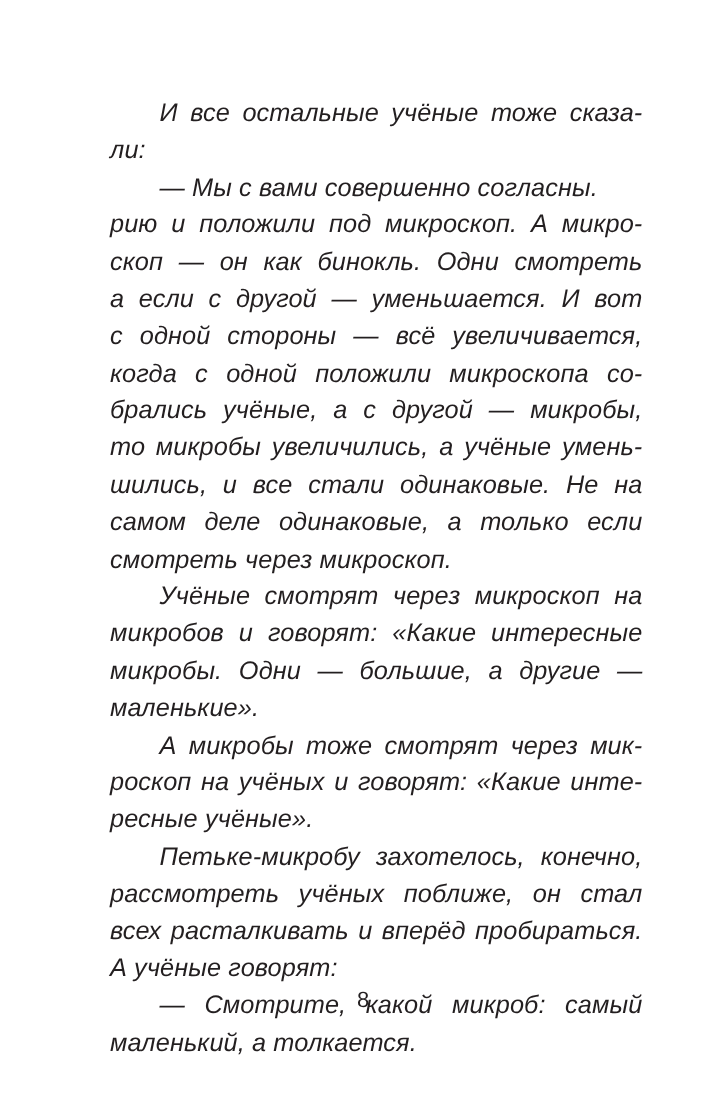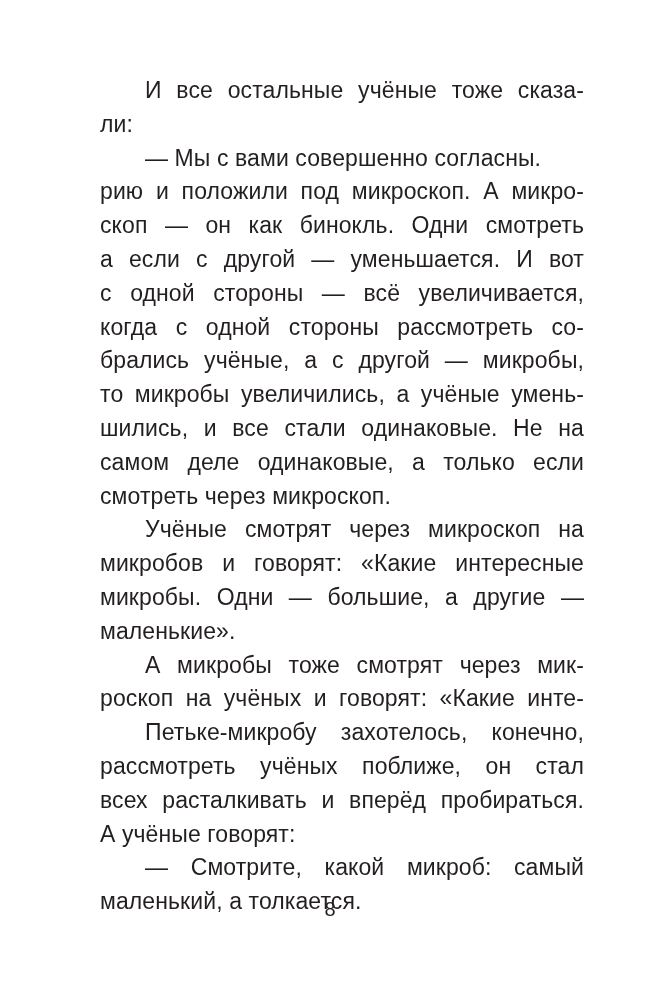--- a/index.html
+++ b/index.html
@@ -7,22 +7,23 @@
     width: 660px; height: 1001px;
     background: #ffffff;
     position: relative;
     overflow: hidden;
     font-family: "Liberation Sans", "DejaVu Sans", sans-serif;
     color: #231f20;
   }
   .page {
     position: absolute;
     left: 100px;
-    top: 74px;
+    top: 86px;
     width: 484px;
+    font-style: italic;
   }
   .line {
     height: 33.8px;
     line-height: 33.8px;
     font-size: 23px;
     white-space: nowrap;
     text-align: justify;
     text-align-last: justify;
     letter-spacing: 0.1px;
   }
@@ -41,32 +42,33 @@
 <body>
 
 <div class="page" id="page-body">
     <div class="line indent">И все остальные учёные тоже сказа-</div>
     <div class="line last">ли:</div>
     <div class="line indent last">— Мы с вами совершенно согласны.</div>
     <div class="line">рию и положили под микроскоп. А микро-</div>
     <div class="line">скоп — он как бинокль. Одни смотреть</div>
     <div class="line">а если с другой — уменьшается. И вот</div>
     <div class="line">с одной стороны — всё увеличивается,</div>
-    <div class="line">когда с одной стороны рассмотреть со-</div>
+    <div class="line">когда с одной положили микроскопа со-</div>
     <div class="line">брались учёные, а с другой — микробы,</div>
     <div class="line">то микробы увеличились, а учёные умень-</div>
     <div class="line">шились, и все стали одинаковые. Не на</div>
     <div class="line">самом деле одинаковые, а только если</div>
     <div class="line last">смотреть через микроскоп.</div>
     <div class="line indent">Учёные смотрят через микроскоп на</div>
     <div class="line">микробов и говорят: «Какие интересные</div>
     <div class="line">микробы. Одни — большие, а другие —</div>
     <div class="line last">маленькие».</div>
     <div class="line indent">А микробы тоже смотрят через мик-</div>
     <div class="line">роскоп на учёных и говорят: «Какие инте-</div>
+    <div class="line last">ресные учёные».</div>
     <div class="line indent">Петьке-микробу захотелось, конечно,</div>
     <div class="line">рассмотреть учёных поближе, он стал</div>
     <div class="line">всех расталкивать и вперёд пробираться.</div>
     <div class="line last">А учёные говорят:</div>
     <div class="line indent">— Смотрите, какой микроб: самый</div>
     <div class="line last">маленький, а толкается.</div>
   </div>
 <div class="page-number">8</div>
 
 </body></html>

